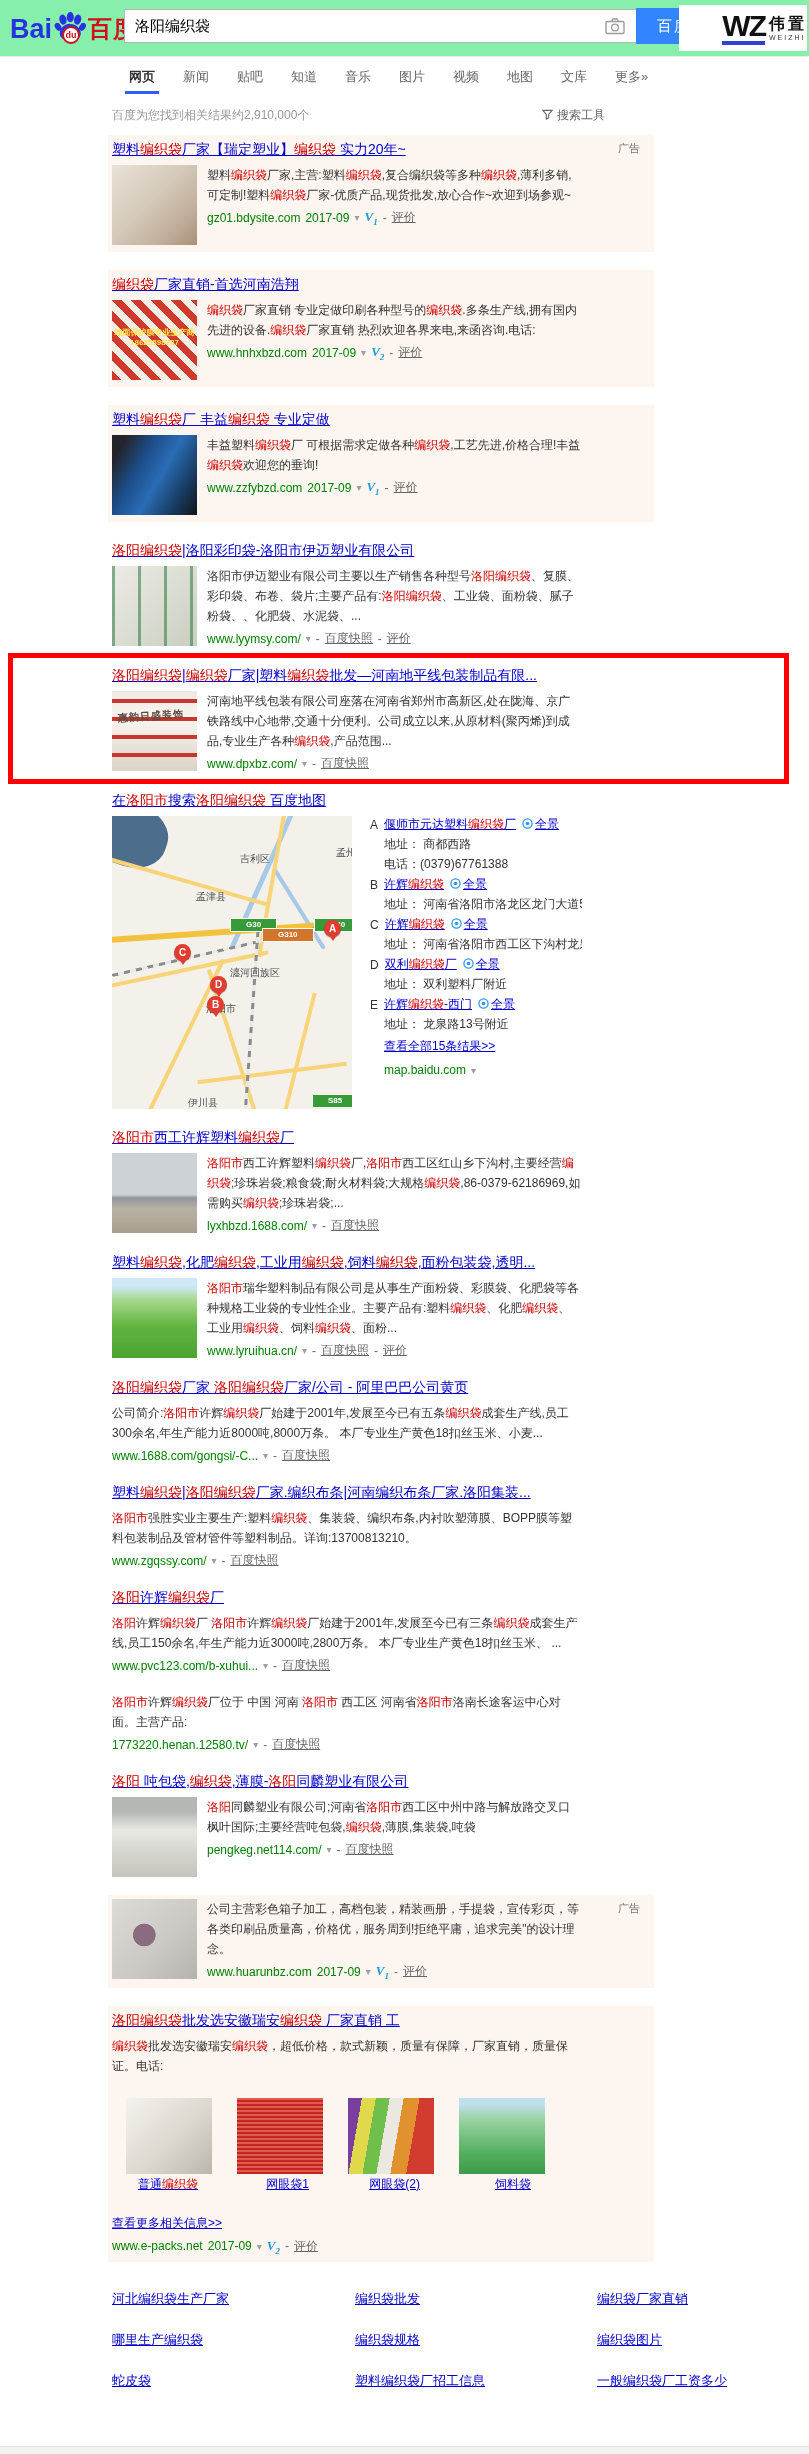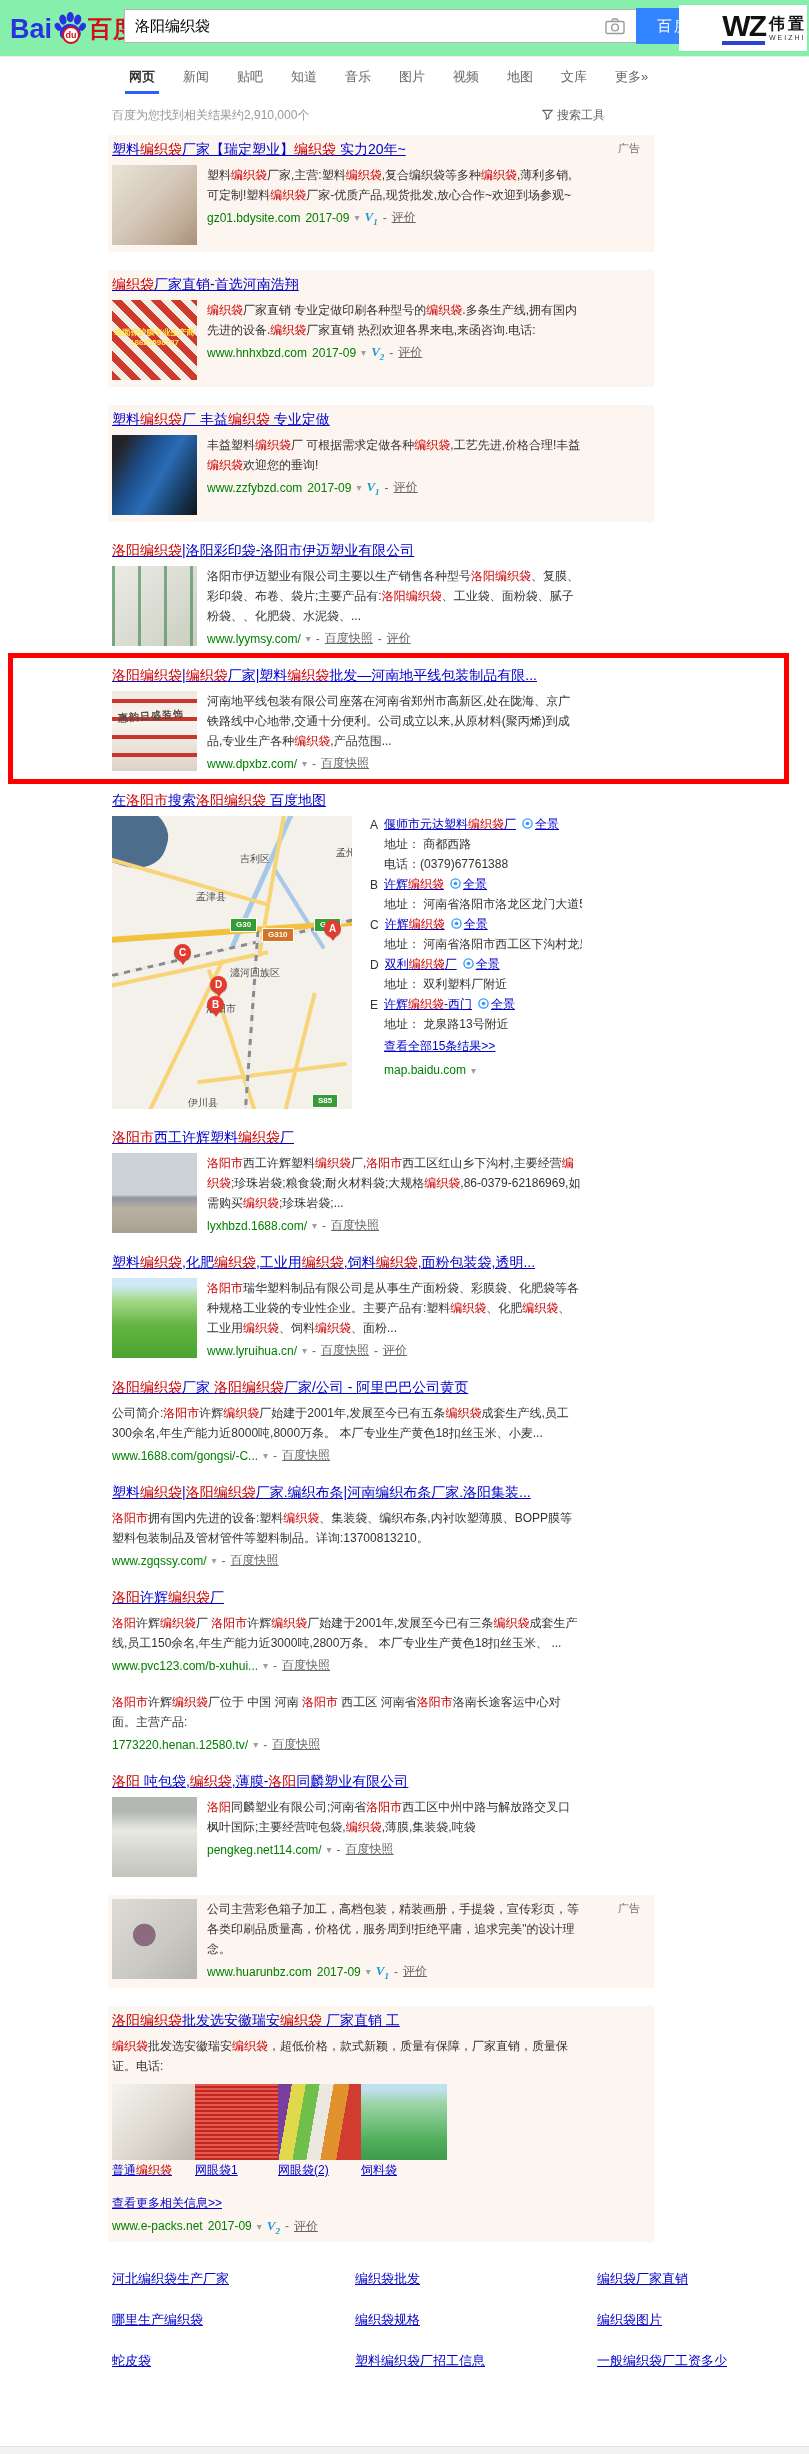--- a/index.html
+++ b/index.html
@@ -59,42 +59,42 @@
   .t-white-woven{background:repeating-linear-gradient(0deg,rgba(0,0,0,0) 0 14px,#c9372c 14px 18px),linear-gradient(180deg,#efe9e3,#f8f5f0 35%,#ddd2c7)}
   .t-factory{background:linear-gradient(180deg,#cdd2d7 52%,#8f969e 56%,#b9b2a4 70%,#a79e8f)}
   .t-cows{background:linear-gradient(180deg,#cfe8f6 10%,#a5d98a 28%,#62b441 60%,#4ba332)}
   .t-white-bags-factory{background:linear-gradient(180deg,#b4b8b2 18%,#e9e9e4 42%,#d5d5cf 70%,#c4c4bd)}
   .t-paper-tubes{background:radial-gradient(circle at 38% 45%,#8a6b80 0 16%,rgba(0,0,0,0) 17%),linear-gradient(135deg,#dedcd7,#cac8c2 60%,#b5b3ad)}
   
   .map-wrap{display:flex;gap:18px}
   .map{width:240px;height:293px;flex:none;position:relative;overflow:hidden;background:#f4f1ea}
   .map .shape{position:absolute}
   .mlabel{position:absolute;font-size:10px;color:#4a4a4a;white-space:nowrap;text-shadow:0 0 2px #fff}
-  .mbadge{position:absolute;font-size:8px;line-height:10px;color:#fff;padding:1px 5px;border-radius:0;border:1px solid #fff;font-weight:bold}
+  .mbadge{position:absolute;font-size:8px;line-height:10px;color:#fff;padding:1px 15px;border-radius:0;border:1px solid #fff;font-weight:bold}
   .mbadge.g{background:#379b37}.mbadge.o{background:#d2752a}
   .pin{position:absolute;width:17px;height:17px;background:#e23b30;border-radius:50%;color:#fff;font-size:10px;font-weight:bold;text-align:center;line-height:17px;box-shadow:0 1px 1px rgba(0,0,0,.4)}
   .pin::after{content:"";position:absolute;left:5px;top:15px;border:4px solid rgba(0,0,0,0);border-top:6px solid #e23b30}
   .map-list{flex:1;min-width:0;font-size:12px}
   .mitem .mhead{display:flex;align-items:center;gap:6px;white-space:nowrap}
   .letter{color:#333}
   .mname{color:#0000cc;text-decoration:underline;white-space:nowrap;overflow:hidden}
   .pano{color:#0000cc;text-decoration:underline;display:inline-flex;align-items:center;gap:2px;flex:none}
   .maddr{margin:3px 0 4px 14px;color:#333;line-height:16px;white-space:nowrap;overflow:hidden}
   .viewall{display:inline-block;margin:2px 0 4px 14px;color:#0000cc;text-decoration:underline}
   .mapmeta{margin-left:14px}
   
   .imgrow{display:flex;gap:11px;margin:8px 0 2px}
-  .pfig{margin:0;text-align:left;width:72px}
+  .pfig{margin:14px;text-align:right;width:72px}
   .pimg{width:86px;height:76px}
   .t-gray-bag{background:linear-gradient(135deg,#f5f3ee,#dcd8cf 55%,#bcb7ac)}
   .t-red-mesh{background:repeating-linear-gradient(0deg,#c3261e 0 2px,#e25a50 2px 4px)}
   .t-multi-mesh{background:linear-gradient(100deg,#7a3f9e 0 14%,#e0d94b 14% 28%,#6fbf4a 28% 42%,#eae8e0 42% 56%,#e2912f 56% 72%,#d23b2f 72%)}
   .t-green-bag{background:linear-gradient(180deg,#bfe0ee 8%,#9ed5a8 25%,#4fae5b 75%,#3f9a4b)}
   .pcap a{font-size:12px;color:#0000cc;text-decoration:underline}
-  .more{display:inline-block;font-size:12px;color:#0000cc;text-decoration:underline;margin:14px 0 2px}
+  .more{display:inline-block;font-size:12px;color:#0000cc;text-decoration:underline;margin:6px 0 2px}
   
   .related{margin:28px 0 0 112px;width:620px}
   .related h4{font-size:14px;color:#333;margin:0 0 12px}
   .relgrid{display:grid;grid-template-columns:243px 242px auto;row-gap:23px}
   .rellink{font-size:13px;color:#0000cc;text-decoration:underline}
   
   .pager{margin:30px 0 0 112px}
   .paws{display:flex;align-items:flex-end;height:22px}
   .footer{position:absolute;left:0;right:0;bottom:0;height:7px;background:#f2f2f2;border-top:1px solid #e2e2e2}
 </style>
@@ -399,21 +399,21 @@
               <span class="dash">-</span>
               <a class="glink">百度快照</a>
             </div>
           </div>
         </div>
       </div>
       <div class="result">
         <h3 class="rtitle"><a class="tlink"><span>塑料</span><span class="hl">编织袋</span><span>|</span><span class="hl">洛阳编织袋</span><span>厂家.编织布条|河南编织布条厂家.洛阳集装...</span></a></h3>
         <div class="row">
           <div class="body">
-            <p class="desc"><span class="hl">洛阳市</span><span>拥有国内先进的设备:塑料</span><span class="hl">编织袋</span><span>、集装袋、编织布条,内衬吹塑薄膜、BOPP膜等塑料包装制品及管材管件等塑料制品。详询:13700813210。</span></p>
+            <p class="desc"><span class="hl">洛阳市</span><span>强胜实业主要生产:塑料</span><span class="hl">编织袋</span><span>、集装袋、编织布条,内衬吹塑薄膜、BOPP膜等塑料包装制品及管材管件等塑料制品。详询:13700813210。</span></p>
             <div class="meta">
               <a class="url">www.zgqssy.com/</a>
               <span class="arrow">▾</span>
               <span class="dash">-</span>
               <a class="glink">百度快照</a>
             </div>
           </div>
         </div>
       </div>
       <div class="result">

